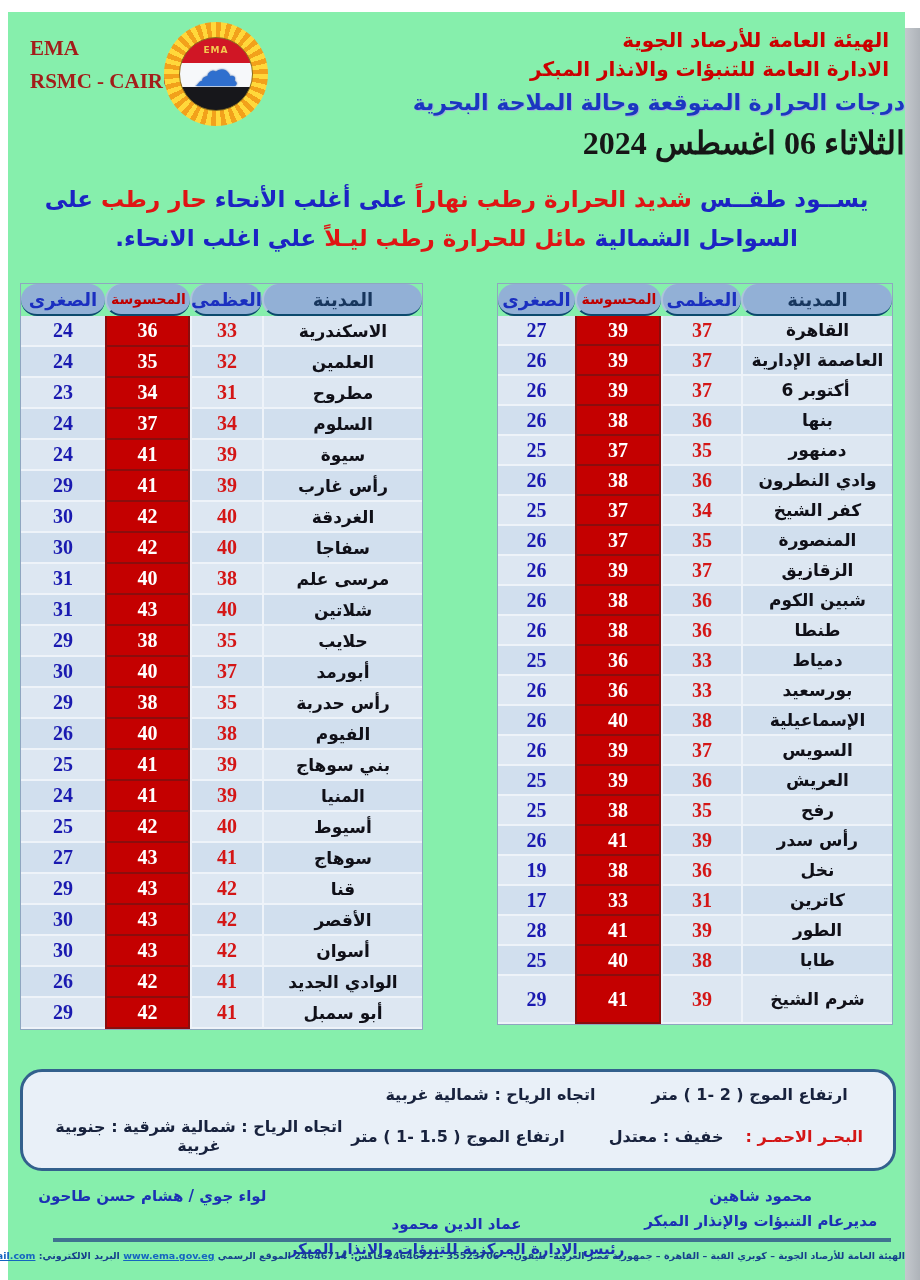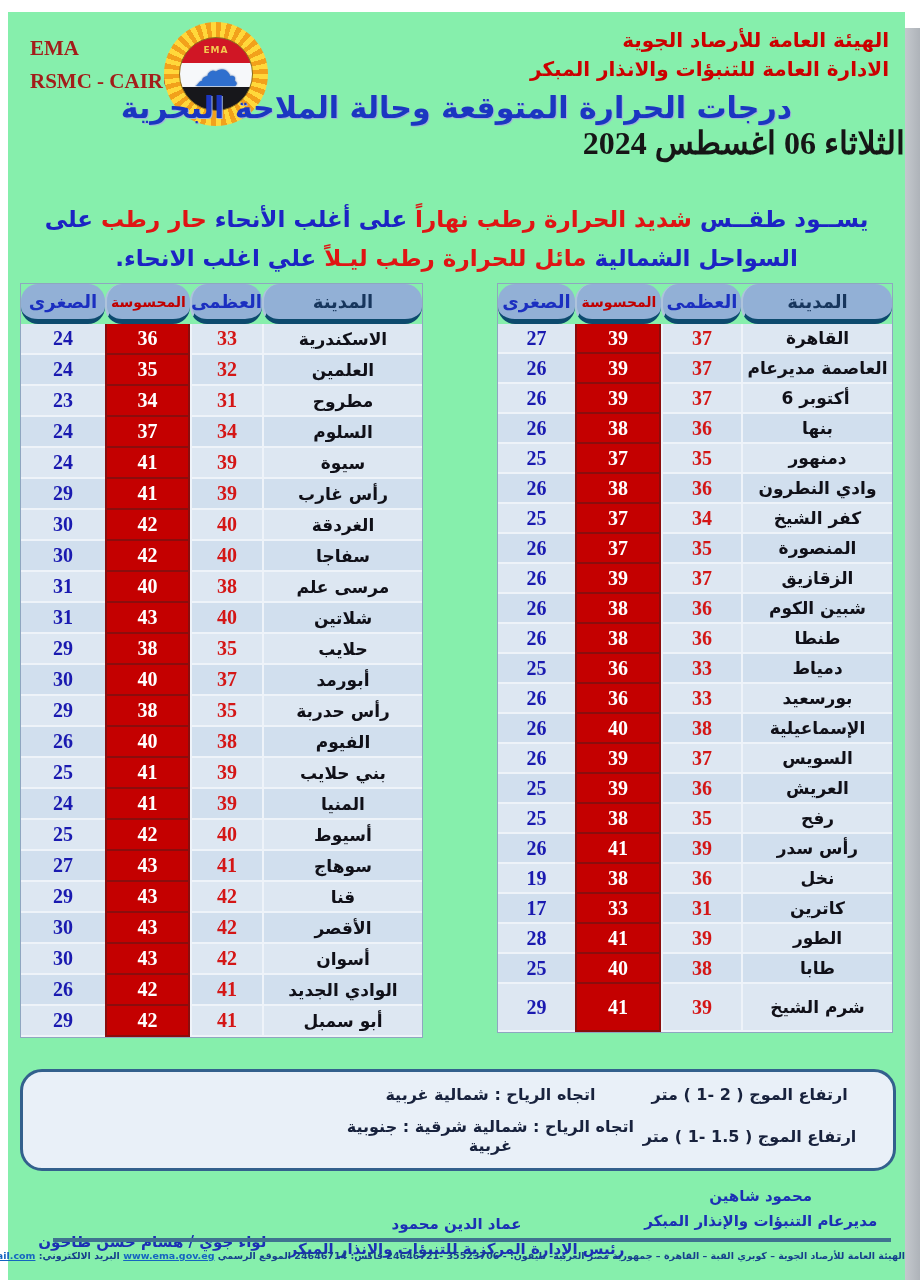--- a/index.html
+++ b/index.html
@@ -40,56 +40,55 @@
   .logo-ema {
     position:absolute; top:7px; width:100%; text-align:center;
     font-size:9px; font-weight:bold; color:#f3c94f; letter-spacing:1px;
   }
   .cloud-glyph {
     position:absolute; top:9px; width:100%; text-align:center;
     font-size:46px; line-height:1; color:#2f6fce;
     text-shadow:0 0 2px #0c3e8f;
   }
   .main-title {
-    position:absolute; top:78px; width:100%; text-align:center; direction:rtl;
-    font-weight:bold; font-size:30px; color:#1b36c1;
+    position:absolute; top:78px; width:100%; direction:rtl;
+    font-weight:bold; font-size:22px; color:#1b36c1;
     text-shadow:1px 1px 0 #9fb4d8;
   }
   .date-line {
     position:absolute; top:112px; width:100%; direction:rtl;
     font-family:"Liberation Serif","DejaVu Serif",serif;
     font-weight:bold; font-size:32px; color:#161616;
   }
 
   
   .forecast {
     position:absolute; top:168px; left:0; width:100%; padding:0 34px;
     direction:rtl; text-align:center; font-weight:bold; font-size:23px;
     line-height:1.7;
-    margin-top:20px;
   }
   .forecast .seg-blue { color:#1c23c4; }
   .forecast .seg-red  { color:#e01414; }
 
   
   .temp-table { position:absolute; top:271px; }
   #left-table  { left:12px;  width:401px; }
   #right-table { left:489px; width:394px; }
   .temp-table table {
     width:100%; border-collapse:separate; border-spacing:0;
     border:1px solid #8fa6c0; table-layout:fixed; direction:rtl;
   }
   #right-table col.c-city { width:151px; } #right-table col.c-max { width:80px; }
   #right-table col.c-feels { width:86px; } #right-table col.c-min { width:77px; }
   #left-table col.c-city { width:160px; } #left-table col.c-max { width:72px; }
   #left-table col.c-feels { width:85px; } #left-table col.c-min { width:84px; }
 
   .temp-table th {
-    height:40px; background:#92b0d6; font-weight:bold; font-size:18px;
-    border-left:2px solid #aec3dc; border-bottom:5px solid #0c4a6e;
+    height:32px; background:#92b0d6; font-weight:bold; font-size:18px;
+    border-left:2px solid #aec3dc; border-bottom:2px solid #0c4a6e;
     text-align:center; vertical-align:middle;border-radius:17px;
   }
   .temp-table th:last-child { border-left:none; }
   .temp-table th.city { color:#17365d; }
   .temp-table th.max, .temp-table th.min { color:#1b2fc0; }
   .temp-table th.feels { color:#c00000; font-size:14px; }
 
   .temp-table td {
     height:31px; text-align:center; vertical-align:middle; font-weight:bold;
     border-left:2px solid #eef3f9; border-bottom:2px solid #eef3f9;
@@ -128,21 +127,21 @@
 
   
   .signatures {
     position:absolute; top:1172px; left:0; width:100%; padding:0 26px;
     display:flex; direction:rtl;
   }
   .sig { text-align:center; font-weight:bold; font-size:15px;
          color:#1c30b4; line-height:1.65; }
   .sig:nth-child(1) { width:28%; }
   .sig:nth-child(2) { width:44%;margin-top:28px; }
-  .sig:nth-child(3) { width:28%;margin-top:46px; }
+  .sig:nth-child(3) { width:28%; }
 
   .divider {
     position:absolute; left:45px; top:1226px; width:838px; height:4px;
     background:#3f7290;
   }
   .fineprint {
     position:absolute; top:1238px; left:0; width:100%; text-align:center;
     direction:rtl; font-size:9.5px; font-weight:bold; color:#16408c;
     white-space:nowrap;
   }
@@ -271,21 +270,21 @@
             <td class="feels">38</td>
             <td class="min">29</td>
           </tr>
           <tr>
             <td class="city">الفيوم</td>
             <td class="max">38</td>
             <td class="feels">40</td>
             <td class="min">26</td>
           </tr>
           <tr>
-            <td class="city">بني حلايب</td>
+            <td class="city">بني سوهاج</td>
             <td class="max">39</td>
             <td class="feels">41</td>
             <td class="min">25</td>
           </tr>
           <tr>
             <td class="city">المنيا</td>
             <td class="max">39</td>
             <td class="feels">41</td>
             <td class="min">24</td>
           </tr>
@@ -352,21 +351,21 @@
         </tr>
       </thead>
       <tbody>
           <tr>
             <td class="city">القاهرة</td>
             <td class="max">37</td>
             <td class="feels">39</td>
             <td class="min">27</td>
           </tr>
           <tr>
-            <td class="city">العاصمة مديرعام</td>
+            <td class="city">العاصمة الإدارية</td>
             <td class="max">37</td>
             <td class="feels">39</td>
             <td class="min">26</td>
           </tr>
           <tr>
             <td class="city" dir="ltr">6 أكتوبر</td>
             <td class="max">37</td>
             <td class="feels">39</td>
             <td class="min">26</td>
           </tr>
@@ -493,20 +492,21 @@
         </tbody>
     </table>
   </div>
 
   <div class="marine" id="marine">
       <div class="marine-row">
         <div class="marine-cell m-wave"><span>ارتفاع الموج </span><span dir="ltr">( 1- 2 )</span><span> متر</span></div>
         <div class="marine-cell m-wind">اتجاه الرياح : شمالية غربية</div>
       </div>
       <div class="marine-row">
+        <div class="marine-cell m-sea"><span class="sea-label-red">البحـر الاحمـر :</span><span class="sea-state">خفيف : معتدل</span></div>
         <div class="marine-cell m-wave"><span>ارتفاع الموج </span><span dir="ltr">( 1- 1.5 )</span><span> متر</span></div>
         <div class="marine-cell m-wind">اتجاه الرياح : شمالية شرقية : جنوبية غربية</div>
       </div>
     </div>
 
   <div class="signatures" id="signatures">
       <div class="sig">
         <div>محمود شاهين</div>
         <div>مديرعام التنبؤات والإنذار المبكر</div>
       </div>

